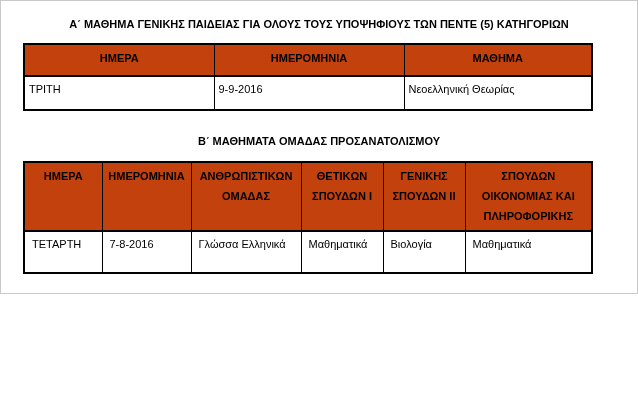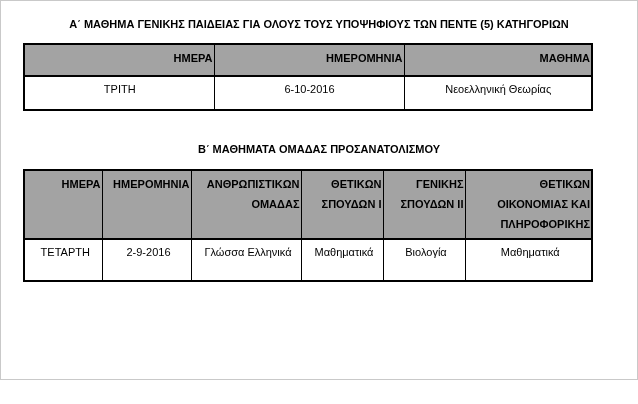--- a/index.html
+++ b/index.html
@@ -1,60 +1,60 @@
 <!DOCTYPE html>
 <html lang="el"><head>
 <meta charset="utf-8">
 <style>
   html, body { margin: 0; padding: 0; background: #ffffff; }
   .page {
     position: relative;
     width: 638px;
-    height: 380px;
+    height: 294px;
     box-sizing: border-box;
     border: 1px solid #c9c9c9;
     background: #ffffff;
     color: #000000;
     font-family: "Liberation Sans", "DejaVu Sans", sans-serif;
     overflow: hidden;
   }
   .doc-title {
     text-align: center;
     font-weight: 700;
     font-size: 11px;
     line-height: 13px;
   }
   .title-a { padding-top: 17px; }
-  .title-b { padding-top: 32px; }
+  .title-b { padding-top: 24px; }
   table {
     border-collapse: collapse;
     table-layout: fixed;
     margin-left: 22px;
     width: 568px;
     border: 2px solid #000000;
   }
   .table-a { margin-top: 12px; }
   .table-b { margin-top: 13px; }
   th {
-    background: #a3a3a3;
+    background: #c2410c;
     border: 1px solid #000000;
     border-bottom-width: 2px;
     font-size: 11px;
     font-weight: 700;
-    text-align: right;
+    text-align: center;
     vertical-align: top;
     padding: 3px 1px 0 1px;
     line-height: 20px;
   }
   td {
     border: 1px solid #000000;
     border-bottom-width: 2px;
     font-size: 11px;
     font-weight: 400;
-    text-align: center;
+    text-align: left;
     vertical-align: top;
     padding: 2px 3px 0 4px;
     line-height: 20px;
   }
   .table-a th { height: 27px; }
   .table-a td { height: 30px; }
   .table-b th { height: 64px; }
   .table-b tr.r1 td { height: 38px; padding-left: 7px; }
   .table-b tr.r2 td { height: 48px; }
   .table-b tr.r3 td { height: 62px; }
@@ -75,21 +75,21 @@
     <thead>
       <tr>
         <th>ΗΜΕΡΑ</th>
         <th>ΗΜΕΡΟΜΗΝΙΑ</th>
         <th>ΜΑΘΗΜΑ</th>
       </tr>
     </thead>
     <tbody>
       <tr>
         <td>ΤΡΙΤΗ</td>
-        <td>6-10-2016</td>
+        <td>9-9-2016</td>
         <td>Νεοελληνική Θεωρίας</td>
       </tr>
     </tbody>
   </table>
 
   <div class="doc-title title-b">Β΄ ΜΑΘΗΜΑΤΑ ΟΜΑΔΑΣ ΠΡΟΣΑΝΑΤΟΛΙΣΜΟΥ</div>
 
   <table class="table-b">
     <colgroup>
       <col style="width:78px">
@@ -99,27 +99,27 @@
         <col style="width:82px">
         <col style="width:127px">
     </colgroup>
     <thead>
       <tr>
         <th>ΗΜΕΡΑ</th>
         <th>ΗΜΕΡΟΜΗΝΙΑ</th>
         <th>ΑΝΘΡΩΠΙΣΤΙΚΩΝ ΟΜΑΔΑΣ</th>
         <th>ΘΕΤΙΚΩΝ ΣΠΟΥΔΩΝ Ι</th>
         <th>ΓΕΝΙΚΗΣ ΣΠΟΥΔΩΝ ΙΙ</th>
-        <th>ΘΕΤΙΚΩΝ ΟΙΚΟΝΟΜΙΑΣ ΚΑΙ ΠΛΗΡΟΦΟΡΙΚΗΣ</th>
+        <th>ΣΠΟΥΔΩΝ ΟΙΚΟΝΟΜΙΑΣ ΚΑΙ ΠΛΗΡΟΦΟΡΙΚΗΣ</th>
       </tr>
     </thead>
     <tbody>
       <tr class="r1">
         <td>ΤΕΤΑΡΤΗ</td>
-        <td>2-9-2016</td>
+        <td>7-8-2016</td>
         <td>Γλώσσα Ελληνικά</td>
         <td>Μαθηματικά</td>
         <td>Βιολογία</td>
         <td>Μαθηματικά</td>
       </tr>
     </tbody>
   </table>
 
 </div>
 

